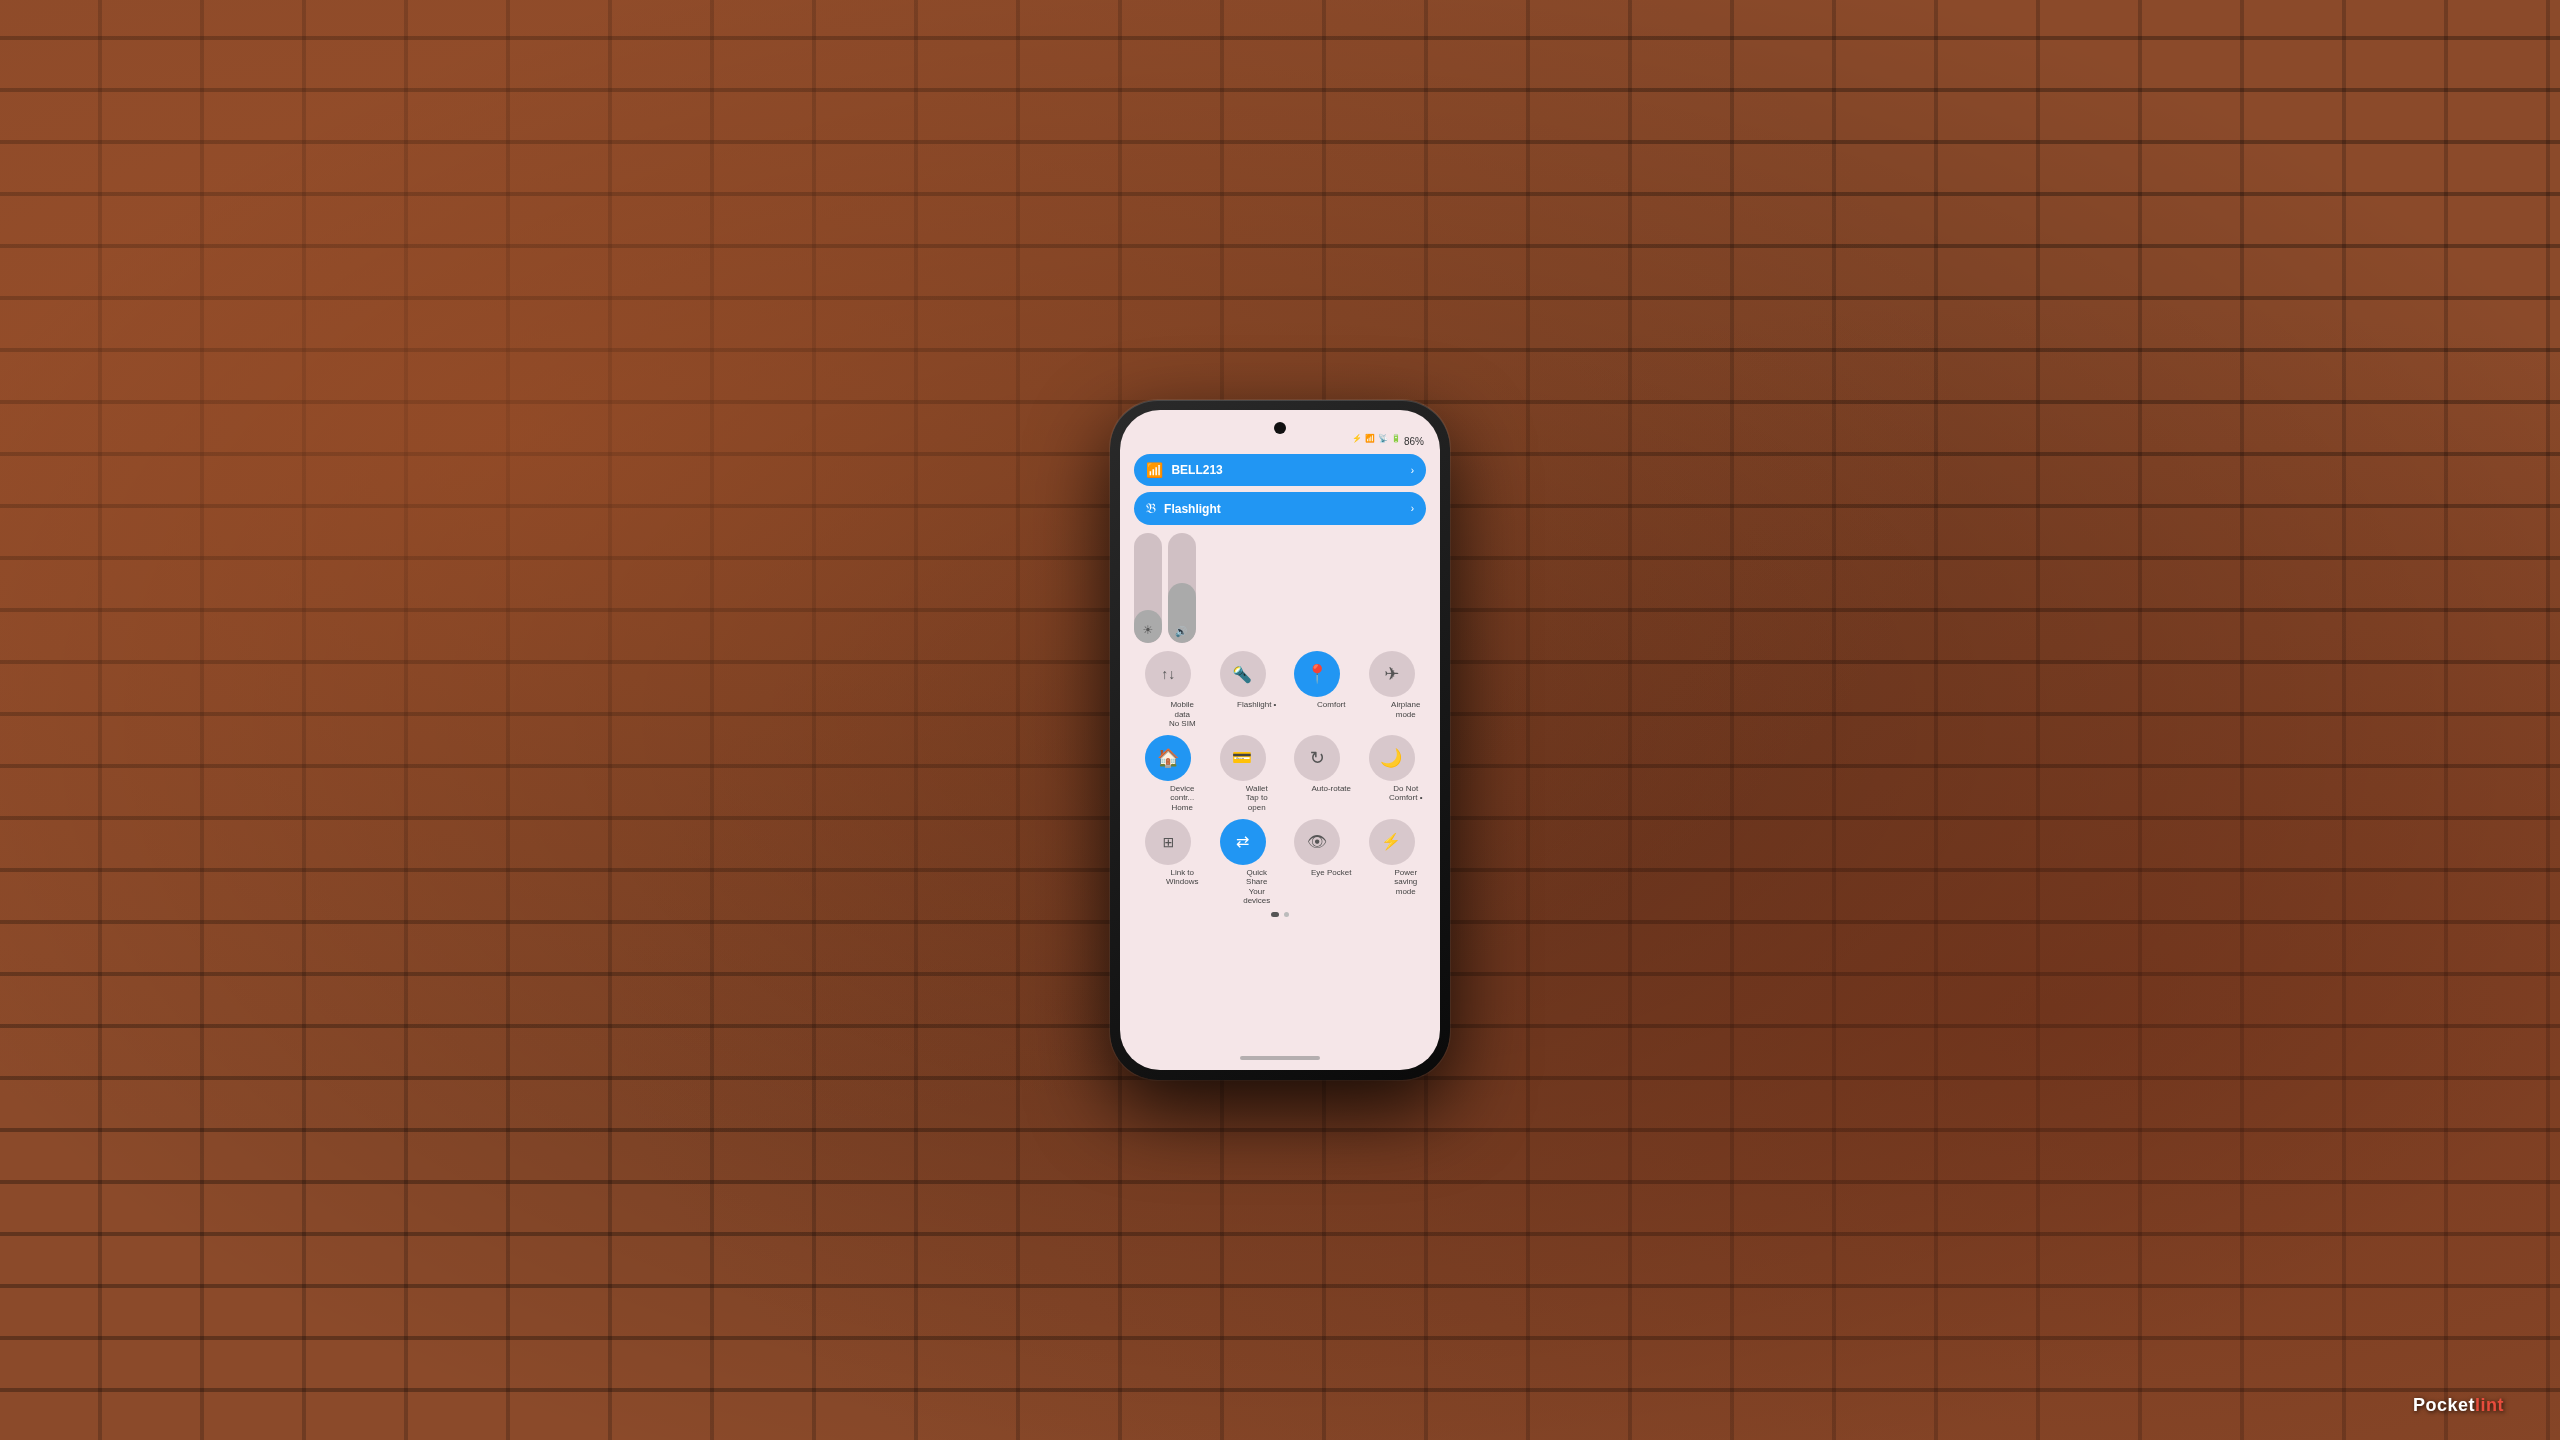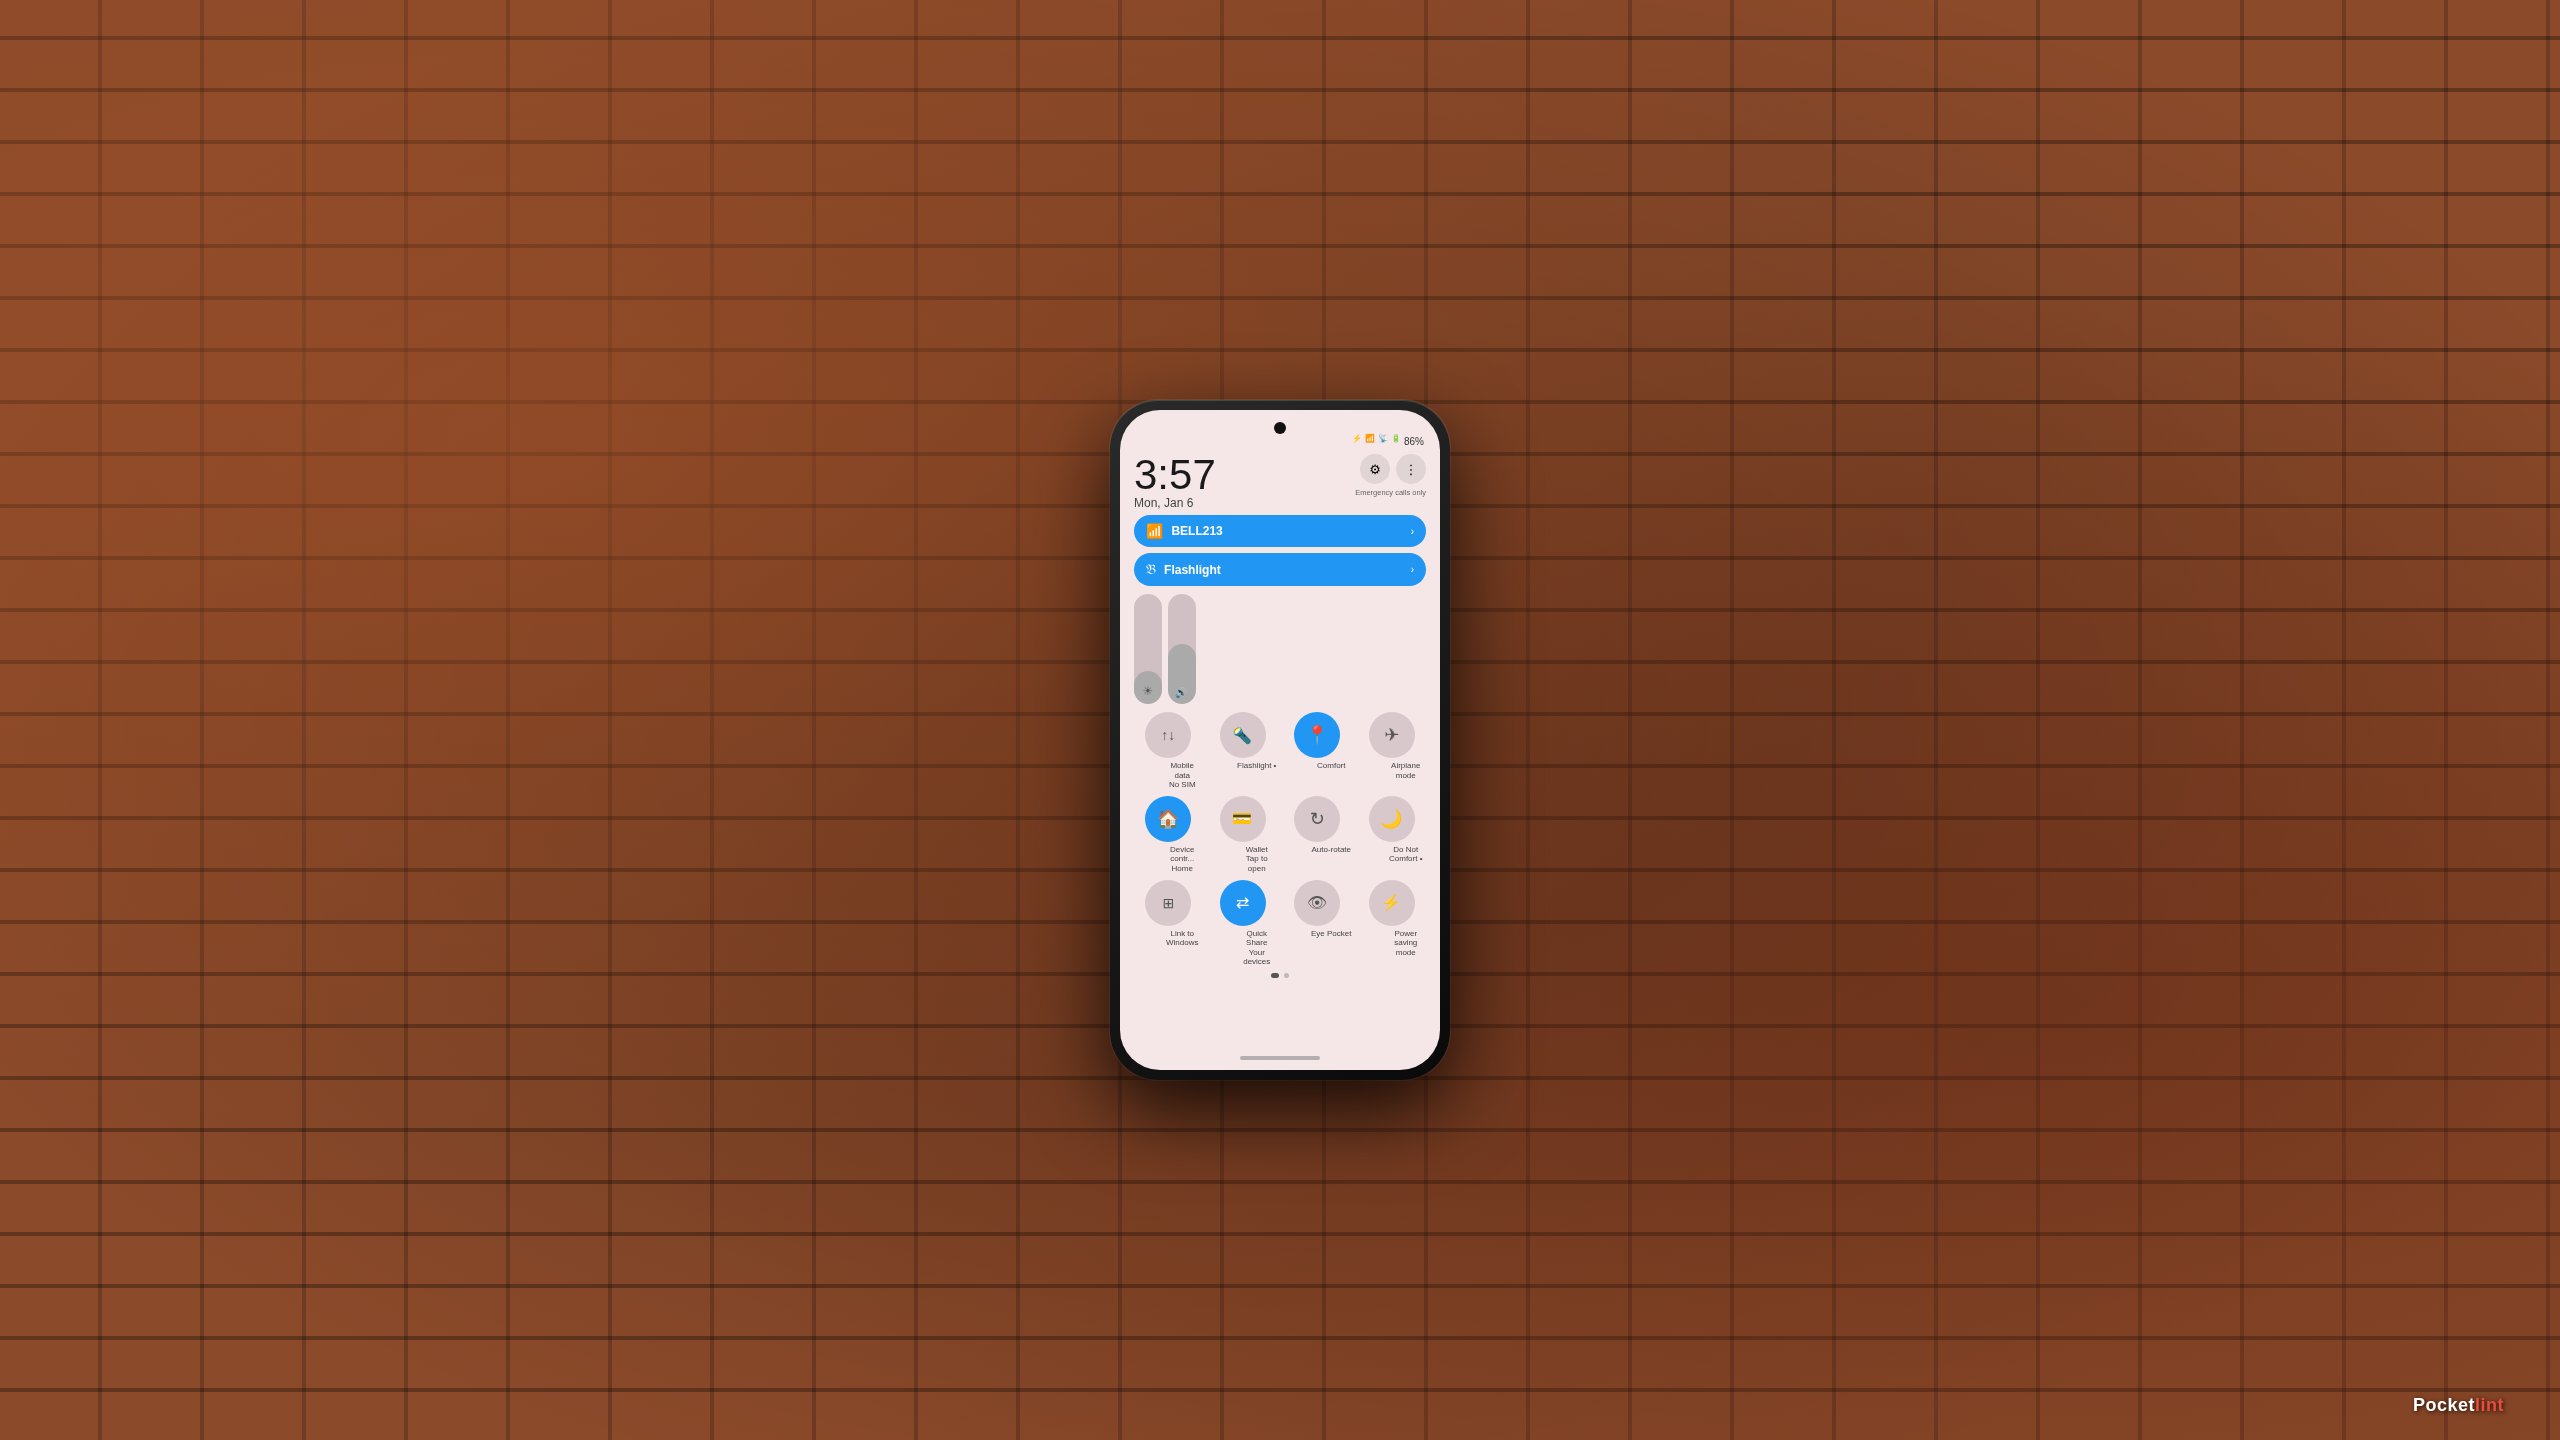--- a/index.html
+++ b/index.html
@@ -331,37 +331,20 @@
             <span style="margin-top:14px;">⚡</span>
             <span style="margin-top:14px;">📶</span>
             <span style="margin-top:14px;">📡</span>
             <span style="margin-top:14px;">🔋</span>
             <span style="font-size:10px;color:#333;margin-top:21px;">86%</span>
           </div>
         </div>
 
         <div class="qs-content-area">
 
-          <div style="display:flex;justify-content:space-between;align-items:flex-start;margin-bottom:4px;">
-            <div>
-              <div class="qs-time">3:57</div>
-              <div class="qs-date">Mon, Jan 6</div>
-            </div>
-            <div style="display:flex;flex-direction:column;align-items:flex-end;gap:4px;">
-              <div style="display:flex;gap:6px;">
-                <div class="qs-header-icon-btn">
-                  <span style="font-size:13px;">⚙</span>
-                </div>
-                <div class="qs-header-icon-btn">
-                  <span style="font-size:13px;">⋮</span>
-                </div>
-              </div>
-              <div style="font-size:7.5px;color:#666;">Emergency calls only</div>
-            </div>
-          </div>
 
           <div class="qs-network-row">
 
             <div class="qs-network-tile">
               <div class="qs-network-tile-inner">
                 <span style="color:white;font-size:14px;">📶</span>
                 <span class="qs-network-label">BELL213</span>
               </div>
               <span class="qs-chevron">›</span>
             </div>

